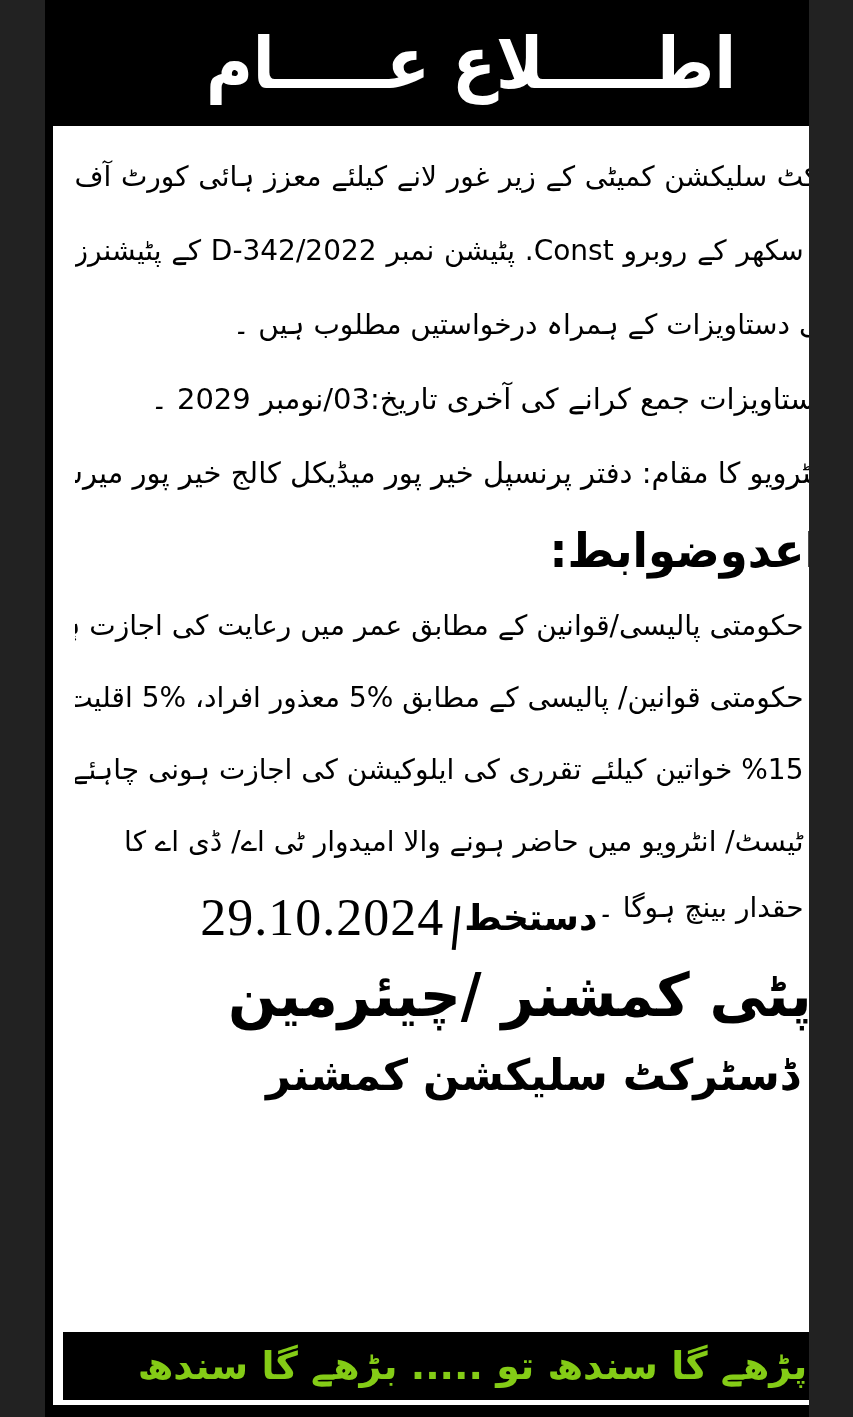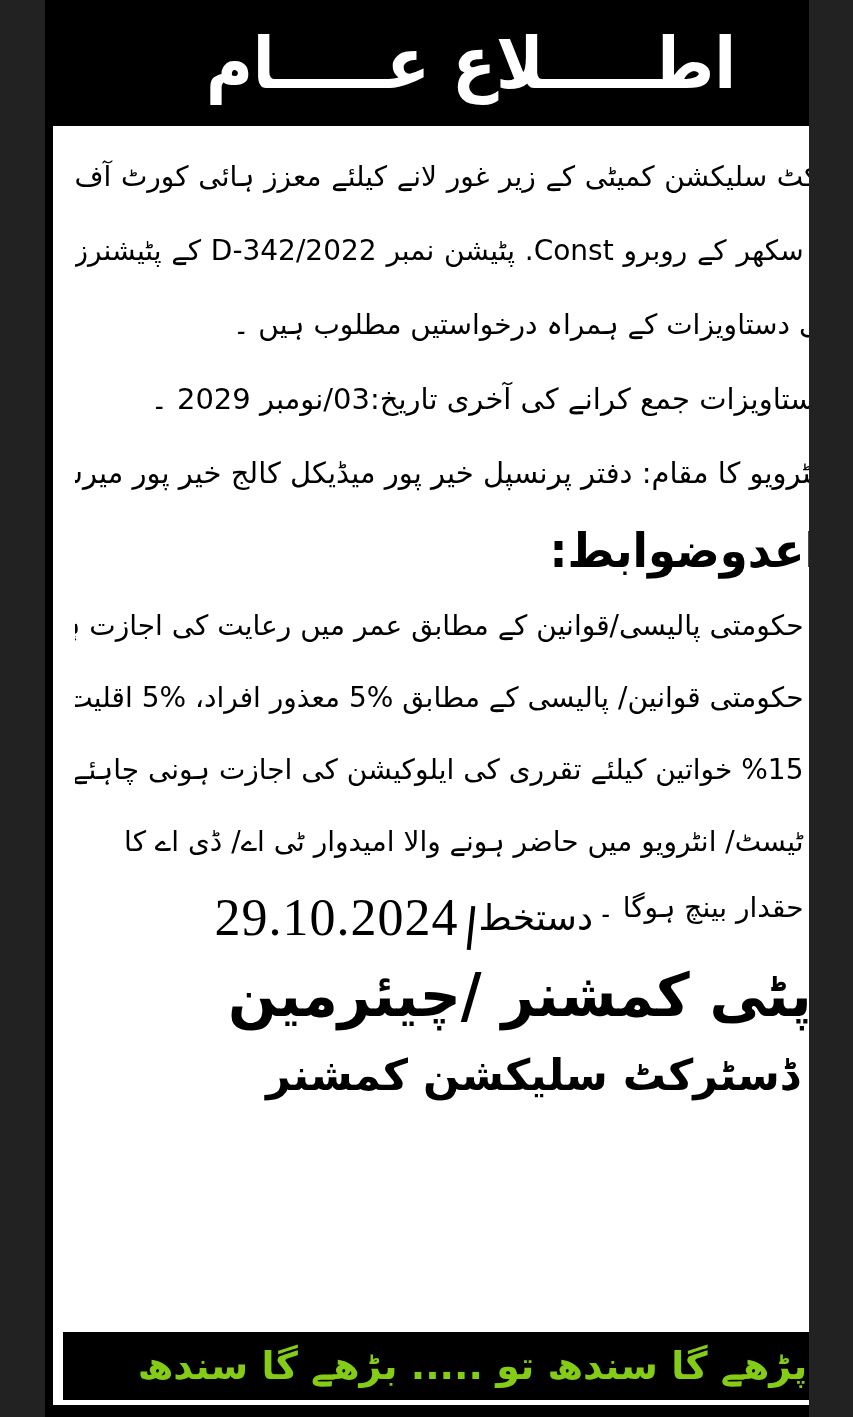--- a/index.html
+++ b/index.html
@@ -57,21 +57,21 @@
   
   .sig-row{
     display:flex;justify-content:space-between;align-items:flex-start;
     padding:0 74px 0 24px;margin-top:2px;
   }
   .sig-row .note{font-size:28px;line-height:56px;white-space:nowrap;}
   .sig-group{
     display:flex;align-items:flex-end;direction:rtl;
     margin-left:116px;margin-top:10px;white-space:nowrap;
   }
-  .sig-label{font-size:36px;line-height:56px;}
+  .sig-label{font-size:36px;line-height:56px;font-weight:bold;}
   .sig-stroke{
     display:inline-block;width:4px;height:44px;background:#000;
     transform:rotate(6deg);margin:0 6px -4px 10px;
   }
   .sig-date{
     font-family:"Liberation Serif",serif;
     font-size:52px;line-height:56px;letter-spacing:1px;direction:ltr;
   }
   
   .officials{width:690px;text-align:center;margin-top:6px;}

